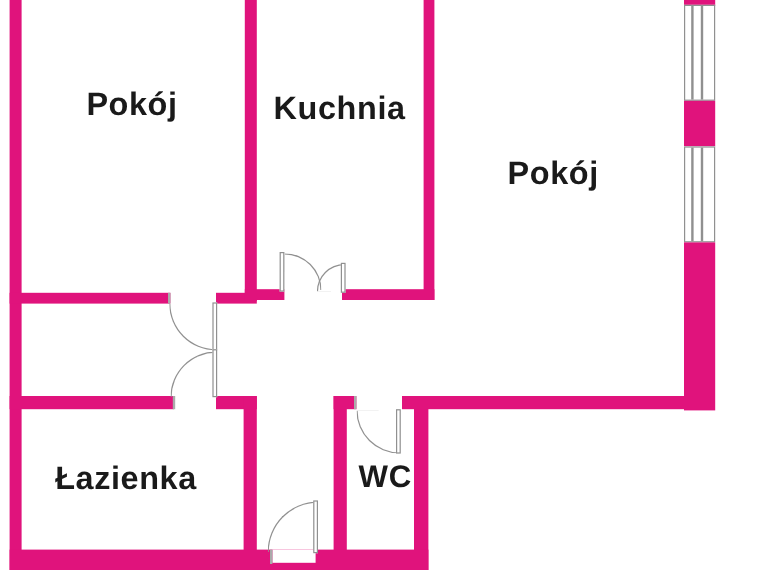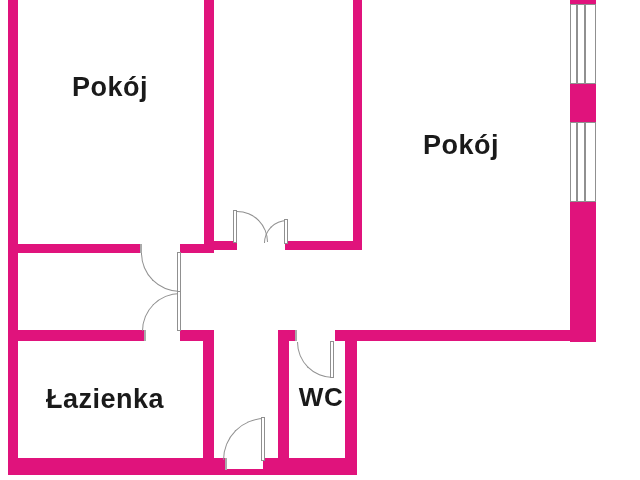--- a/index.html
+++ b/index.html
@@ -118,17 +118,18 @@
   <div class="arc tl" style="left:264px;top:220px;width:23px;height:23px;"></div>
   <div class="leaf" style="left:284px;top:219px;width:4px;height:25px;"></div>
 
   <div class="arc bl" style="left:297px;top:342px;width:36px;height:36px;"></div>
   <div class="leaf" style="left:330px;top:341px;width:4px;height:37px;"></div>
 
   <div class="arc tl" style="left:223px;top:418px;width:42px;height:42px;"></div>
   <div class="leaf" style="left:261px;top:417px;width:4px;height:44px;"></div>
 
   <div class="room-label" style="left:110px;top:87px;">Pokój</div>
+  <div class="room-label" style="left:283px;top:91px;">Kuchnia</div>
   <div class="room-label" style="left:461px;top:145px;">Pokój</div>
   <div class="room-label" style="left:321px;top:397px;font-size:26px;">WC</div>
   <div class="room-label" style="left:105px;top:399px;">Łazienka</div>
 
 </div>
 
 </body></html>

